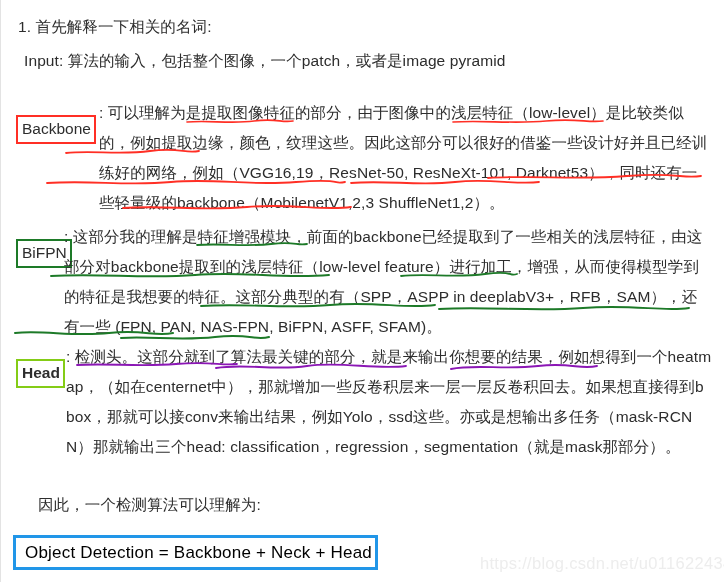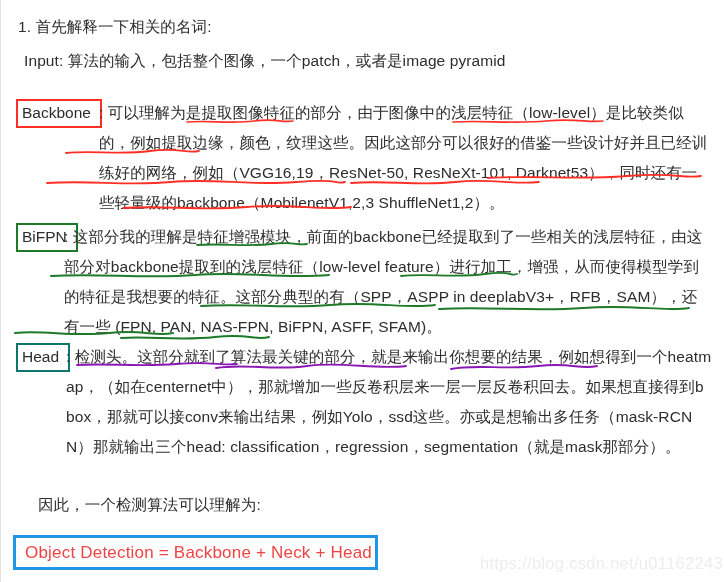--- a/index.html
+++ b/index.html
@@ -43,48 +43,49 @@
     white-space: pre-wrap;
     word-break: break-all;
   }
 
   
   .chip {
     position: absolute;
     box-sizing: border-box;
     font-size: 15.5px;
     line-height: 22px;
-    padding: 1px 9px 2px 4px;
+    padding: 1px 3px 2px 4px;
     background: #ffffff;
     color: #2d2d2d;
     white-space: nowrap;
+    margin-top: 16px;
   }
   .chip.red    { border: 2px solid #ff2f25; }
   .chip.green  { border: 2px solid #1d7a28; }
-  .chip.purple { border: 2px solid #0f766e; }
+  .chip.purple { border: 2px solid #84cc16; font-weight: bold; }
 
   
   .ul {
     position: absolute;
     pointer-events: none;
   }
   .ul svg { display: block; }
 
   
   .formula-box {
     position: absolute;
     box-sizing: border-box;
     border: 3px solid #2196e8;
     background: #ffffff;
     display: flex;
     align-items: center;
   }
   .formula-text {
     font-size: 17px;
-    color: #ef4444;
+    color: #000000;
     padding-left: 9px;
     white-space: nowrap;
     letter-spacing: 0.2px;
   }
 
   
   .watermark {
     position: absolute;
     color: #ededed;
     font-size: 16.5px;

